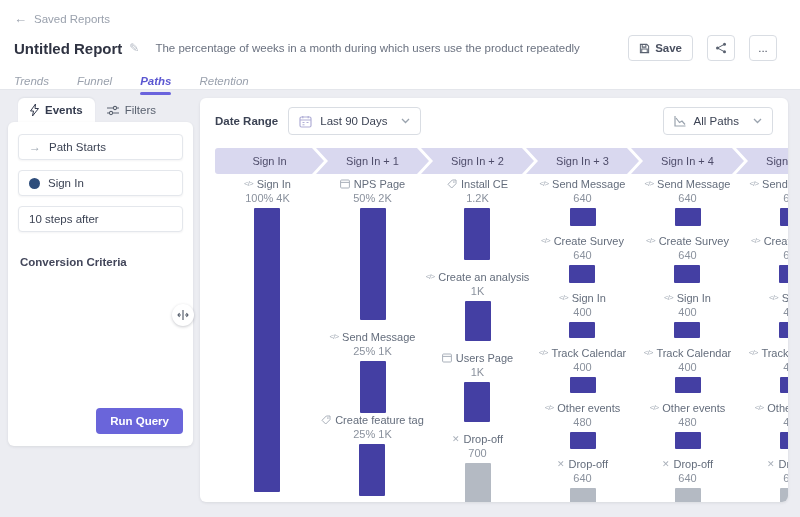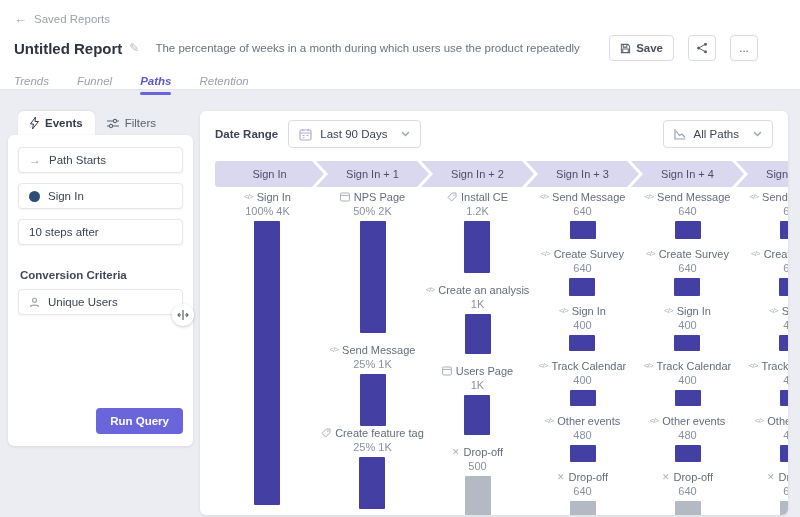--- a/index.html
+++ b/index.html
@@ -1,32 +1,32 @@
 <!DOCTYPE html>
 <html><head>
 <meta charset="utf-8">
 <style>
   * { margin:0; padding:0; box-sizing:border-box; }
   html,body { width:800px; height:517px; font-family:"Liberation Sans", sans-serif; background:#ecedf2; overflow:hidden; }
   .topbar { background:#fff; height:89px; position:relative; box-shadow:0 1px 0 #e4e6eb; }
   .back-row { display:flex; align-items:center; gap:7px; padding:12px 0 0 14px; color:#9aa1ad; font-size:11.5px; cursor:pointer; }
   .back-arrow { font-size:13px; line-height:1; }
-  .title-row { display:flex; align-items:center; padding:10px 24px 0 14px; }
+  .title-row { display:flex; align-items:center; padding:10px 5px 0 14px; }
   .report-title { font-size:15px; font-weight:bold; color:#2f3342; }
   .pencil { color:#b4bac4; font-size:12px; margin-left:7px; cursor:pointer; }
   .report-desc { font-size:11.5px; color:#6b7280; margin-left:16px; flex:1; }
   .actions { display:flex; gap:14px; margin-right:18px;justify-content:flex-end; }
   .btn { display:flex; align-items:center; gap:5px; border:1px solid #d9dde3; border-radius:4px; background:#fff; height:26px; padding:0 10px; font-size:11.5px; color:#4a5060; font-weight:bold; cursor:pointer; }
   .btn.icon-only { width:28px; padding:0; justify-content:center; font-weight:normal; }
   .tabs { display:flex; gap:28px; padding:14px 0 0 14px;font-style:italic; }
   .tab { font-size:11.5px; color:#9aa1ad; padding-bottom:8px; cursor:pointer; position:relative; }
   .tab.active { color:#5b57d1; font-weight:bold; }
   .tab.active::after { content:""; position:absolute; left:0; right:0; bottom:0; height:3px; border-radius:2px; background:#6a63dd; }
 
-  .content { display:flex; padding:22px 12px 7px 8px; gap:7px; height:364px; position:relative; }
+  .content { display:flex; padding:9px 12px 7px 8px; gap:7px; height:364px; position:relative; }
   .sidebar { width:185px; display:flex; flex-direction:column; }
   .side-tabs { display:flex; padding-left:10px; }
   .side-tab { display:flex; align-items:center; gap:6px; font-size:11.5px; color:#5a6270; padding:6px 12px; cursor:pointer; border-radius:6px 6px 0 0; }
   .side-tab.active { background:#fff; color:#343b4e; font-weight:bold; box-shadow:0 -1px 2px rgba(40,45,60,.06); }
   .side-card { background:#fff; border-radius:6px; box-shadow:0 1px 3px rgba(40,45,60,.10); flex:1; display:flex; flex-direction:column; padding:12px 10px 12px 10px; }
   .side-row { display:flex; align-items:center; gap:8px; border:1px solid #e4e7ec; border-radius:4px; box-shadow:0 1px 2px rgba(40,45,60,.05); background:#fff; height:26px; padding:0 10px; font-size:11.5px; color:#3c4354; margin-bottom:10px; cursor:pointer; }
   .dot { width:11px; height:11px; border-radius:50%; background:#2e4d7b; }
   .row-icon { color:#9aa3ae; font-size:12px; display:flex; align-items:center; }
   .side-heading { font-size:11.5px; font-weight:bold; color:#42465a; margin:14px 0 8px 2px; }
   .run-query { margin-top:auto; align-self:flex-end; background:#6a65da; color:#fff; font-size:11.5px; font-weight:bold; border:none; border-radius:4px; padding:7px 14px; cursor:pointer; }
@@ -125,29 +125,20 @@
         <span>Path Starts</span>
       </div>
       <div class="side-row">
         <span class="dot"></span>
         <span>Sign In</span>
       </div>
       <div class="side-row">
         <span>10 steps after</span>
       </div>
       <div class="side-heading">Conversion Criteria</div>
-      <div class="side-row">
-        <span class="row-icon">
-            <svg width="11" height="11" viewBox="0 0 11 11">
-              <circle cx="5.5" cy="3.2" r="2" fill="none" stroke="#9aa3ae" stroke-width="1.1"></circle>
-              <path d="M1.5 10 C1.5 7.5 9.5 7.5 9.5 10" fill="none" stroke="#9aa3ae" stroke-width="1.1"></path>
-            </svg>
-          </span>
-        <span>Unique Users</span>
-      </div>
       <button class="run-query">Run Query</button>
     </div>
   </aside>
 
   <div class="resize-handle">
     <span>
         <svg width="12" height="10" viewBox="0 0 12 10">
           <path d="M6 0 V10" stroke="#5a6270" stroke-width="1.2"></path>
           <path d="M4 5 L1 5 M2.6 3.2 L1 5 L2.6 6.8 M8 5 L11 5 M9.4 3.2 L11 5 L9.4 6.8" stroke="#5a6270" stroke-width="1.1" fill="none"></path>
         </svg>
@@ -294,21 +285,21 @@
               <div class="pvalue">1K</div>
               <div class="pbar" style="height: 40px; width: 26px; background: rgb(68, 63, 163);"></div>
             </div>
             <div class="pitem" style="margin-top: 10px;">
               <div class="plabel">
                 <span class="picon">
                   <span style="font-size: 9px; letter-spacing: 0px;">✕</span>
                 </span>
                 <span>Drop-off</span>
               </div>
-              <div class="pvalue">500</div>
+              <div class="pvalue">700</div>
               <div class="pbar" style="height: 46px; width: 26px; background: rgb(180, 186, 195);"></div>
             </div>
           </div>
           <div class="pcol">
             <div class="pitem">
               <div class="plabel">
                 <span class="picon">
                   <span>&lt;/&gt;</span>
                 </span>
                 <span>Send Message</span>

